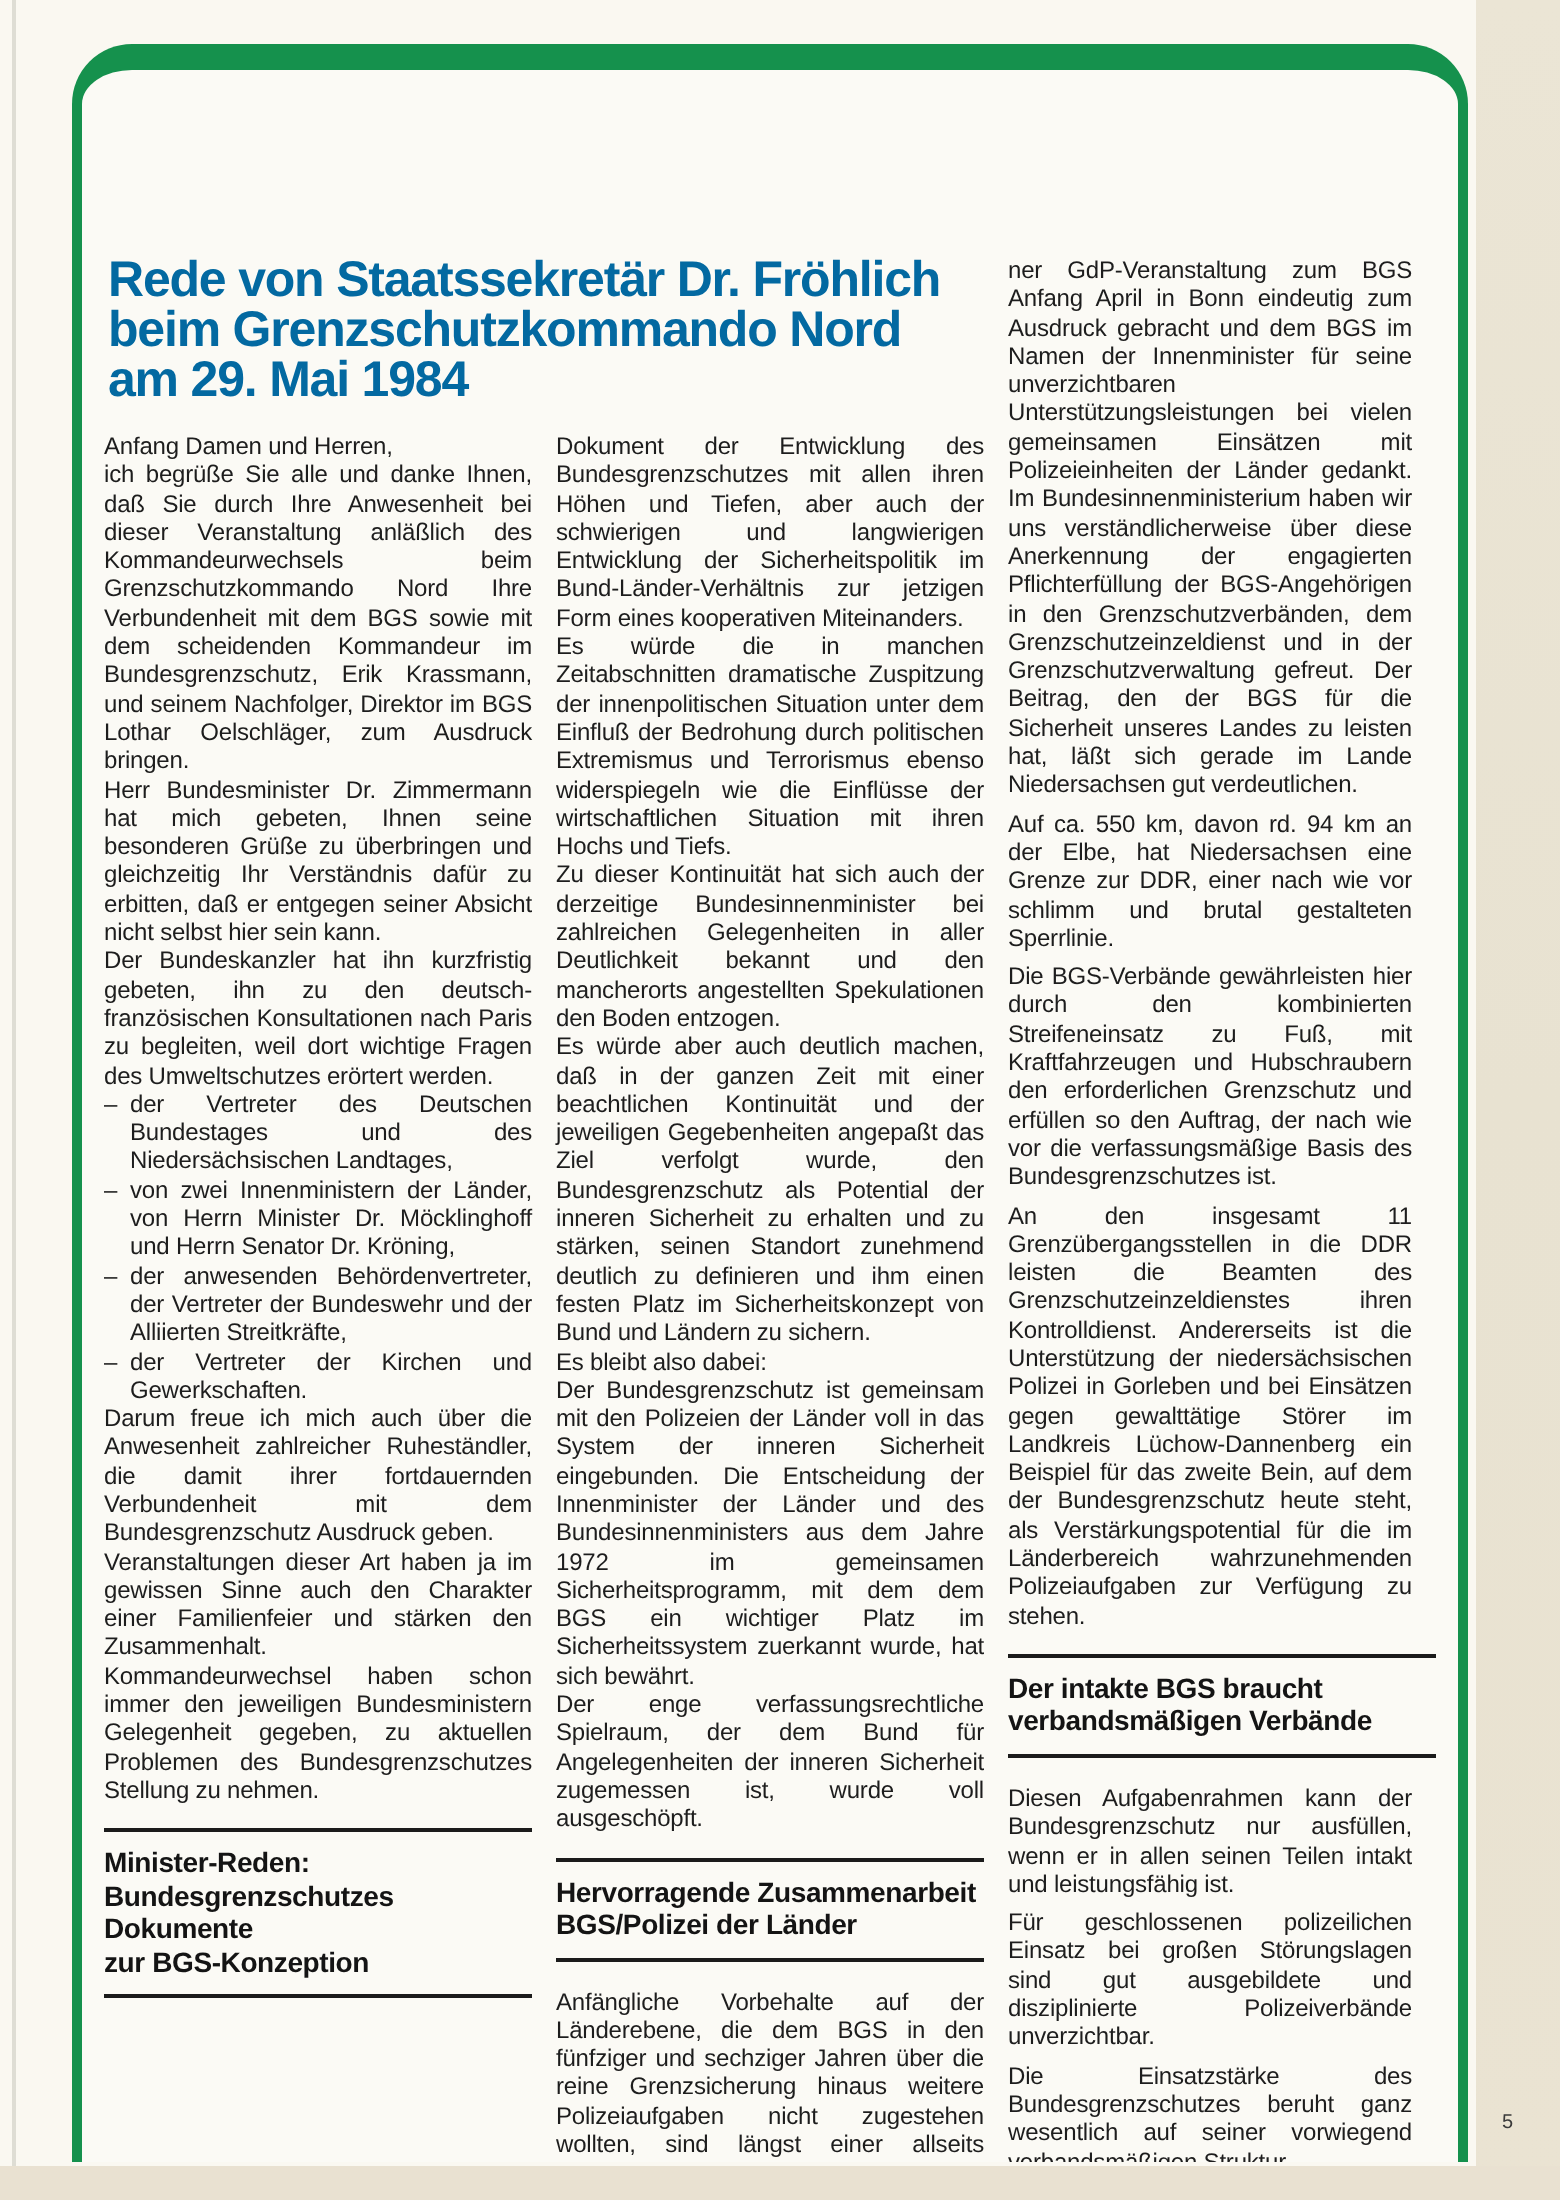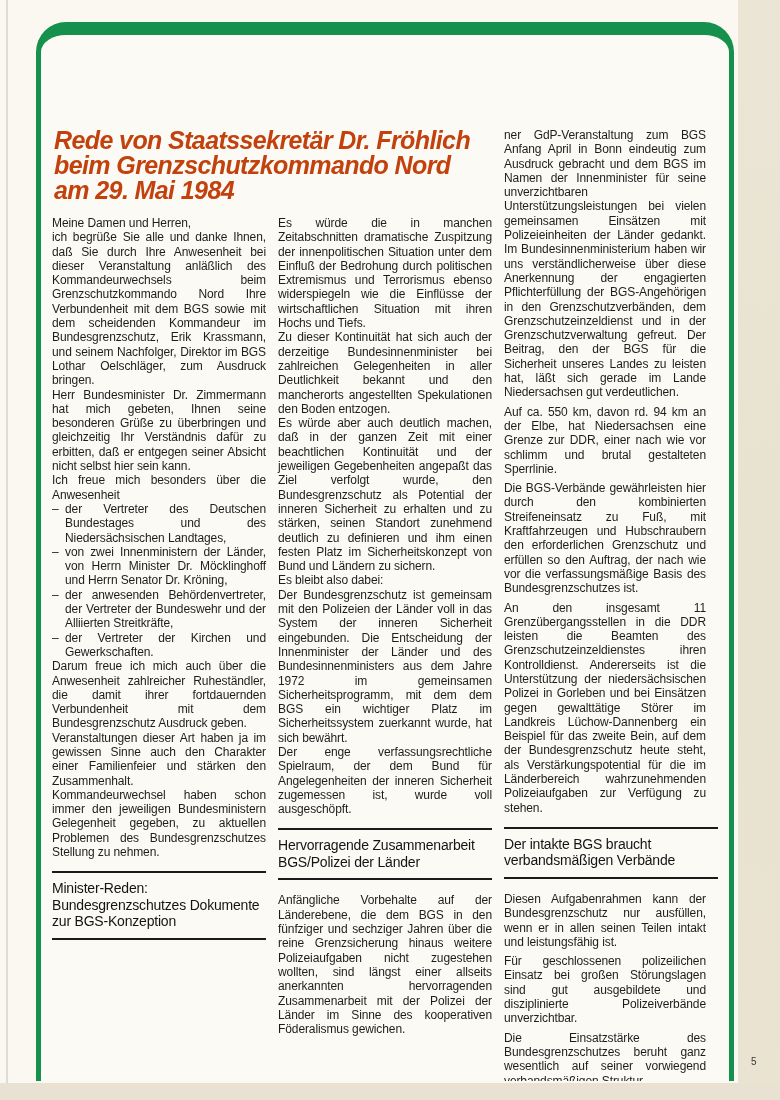--- a/index.html
+++ b/index.html
@@ -36,26 +36,25 @@
     position: absolute; inset: 0;
     padding: 93px 11px 0 11px;
     display: grid;
     grid-template-columns: 1fr 1fr 1fr;
     grid-template-rows: auto 1fr;
     column-gap: 12px;
     overflow: hidden;
   }
   .title-block {
     grid-column: 1 / 3; grid-row: 1;
-    font-style: italic;
     font-weight: bold;
     font-size: 25px;
     line-height: 25px;
     letter-spacing: -0.6px;
-    color: #c2410c;
+    color: #0369a1;
     margin: 0 0 13px 2px;
   }
   .col { grid-row: 2; min-width: 0; }
   .col-left  { grid-column: 1; }
   .col-mid   { grid-column: 2; }
   .col-right { grid-column: 3; grid-row: 1 / 3; }
   .col p {
     margin: 0;
     text-align: justify;
     font-size: 12px;
@@ -70,21 +69,21 @@
     line-height: 14.3px;
     letter-spacing: -0.1px;
   }
   .dash { width: 13px; flex: none; }
   .dash-text { flex: 1; text-align: justify; hyphens: auto; }
   .section-heading {
     border-top: 2px solid #1b1b1b;
     border-bottom: 2px solid #1b1b1b;
     padding: 7px 0 8px 0;
     margin: 12px 0 13px 0;
-    font-weight: normal;
+    font-weight: bold;
     font-size: 14px;
     line-height: 16.5px;
     letter-spacing: -0.2px;
     color: #141414;
   }
   .page-num {
     position: absolute; left: 751px; top: 1056px;
     font-size: 10px; color: #3a3a3a;
   }
 </style>
@@ -98,24 +97,24 @@
 <div class="frame">
   <div class="content">
 
     <div class="title-block">
       <div>Rede von Staatssekretär Dr. Fröhlich</div>
       <div>beim Grenzschutzkommando Nord</div>
       <div>am 29. Mai 1984</div>
     </div>
 
     <div class="col col-left">
-      <p>Meine Damen und Herren,</p>
+      <p>Anfang Damen und Herren,</p>
       <p>ich begrüße Sie alle und danke Ihnen, daß Sie durch Ihre Anwesenheit bei dieser Veranstaltung anläßlich des Kommandeurwechsels beim Grenzschutzkommando Nord Ihre Verbundenheit mit dem BGS sowie mit dem scheidenden Kommandeur im Bundesgrenzschutz, Erik Krassmann, und seinem Nachfolger, Direktor im BGS Lothar Oelschläger, zum Ausdruck bringen.</p>
       <p>Herr Bundesminister Dr. Zimmermann hat mich gebeten, Ihnen seine besonderen Grüße zu überbringen und gleichzeitig Ihr Verständnis dafür zu erbitten, daß er entgegen seiner Absicht nicht selbst hier sein kann.</p>
-      <p>Ich freue mich besonders über die Anwesenheit</p>
+      <p>Der Bundeskanzler hat ihn kurzfristig gebeten, ihn zu den deutsch-französischen Konsultationen nach Paris zu begleiten, weil dort wichtige Fragen des Umweltschutzes erörtert werden.</p>
       <div class="dash-item">
         <span class="dash">–</span>
         <span class="dash-text">der Vertreter des Deutschen Bundestages und des Niedersächsischen Landtages,</span>
       </div>
       <div class="dash-item">
         <span class="dash">–</span>
         <span class="dash-text">von zwei Innenministern der Länder, von Herrn Minister Dr. Möcklinghoff und Herrn Senator Dr. Kröning,</span>
       </div>
       <div class="dash-item">
         <span class="dash">–</span>
@@ -130,20 +129,21 @@
       <p>Kommandeurwechsel haben schon immer den jeweiligen Bundesministern Gelegenheit gegeben, zu aktuellen Problemen des Bundesgrenzschutzes Stellung zu nehmen.</p>
       <div class="section-heading">
         <div>Minister-Reden:</div>
         <div>Bundesgrenzschutzes Dokumente</div>
         <div>zur BGS-Konzeption</div>
       </div>
 
     </div>
 
     <div class="col col-mid">
+      <p>Dokument der Entwicklung des Bundesgrenzschutzes mit allen ihren Höhen und Tiefen, aber auch der schwierigen und langwierigen Entwicklung der Sicherheitspolitik im Bund-Länder-Verhältnis zur jetzigen Form eines kooperativen Miteinanders.</p>
       <p>Es würde die in manchen Zeitabschnitten dramatische Zuspitzung der innenpolitischen Situation unter dem Einfluß der Bedrohung durch politischen Extremismus und Terrorismus ebenso widerspiegeln wie die Einflüsse der wirtschaftlichen Situation mit ihren Hochs und Tiefs.</p>
       <p>Zu dieser Kontinuität hat sich auch der derzeitige Bundesinnenminister bei zahlreichen Gelegenheiten in aller Deutlichkeit bekannt und den mancherorts angestellten Spekulationen den Boden entzogen.</p>
       <p>Es würde aber auch deutlich machen, daß in der ganzen Zeit mit einer beachtlichen Kontinuität und der jeweiligen Gegebenheiten angepaßt das Ziel verfolgt wurde, den Bundesgrenzschutz als Potential der inneren Sicherheit zu erhalten und zu stärken, seinen Standort zunehmend deutlich zu definieren und ihm einen festen Platz im Sicherheitskonzept von Bund und Ländern zu sichern.</p>
       <p>Es bleibt also dabei:</p>
       <p>Der Bundesgrenzschutz ist gemeinsam mit den Polizeien der Länder voll in das System der inneren Sicherheit eingebunden. Die Entscheidung der Innenminister der Länder und des Bundesinnenministers aus dem Jahre 1972 im gemeinsamen Sicherheitsprogramm, mit dem dem BGS ein wichtiger Platz im Sicherheitssystem zuerkannt wurde, hat sich bewährt.</p>
       <p>Der enge verfassungsrechtliche Spielraum, der dem Bund für Angelegenheiten der inneren Sicherheit zugemessen ist, wurde voll ausgeschöpft.</p>
       <div class="section-heading">
         <div>Hervorragende Zusammenarbeit</div>
         <div>BGS/Polizei der Länder</div>
       </div>

